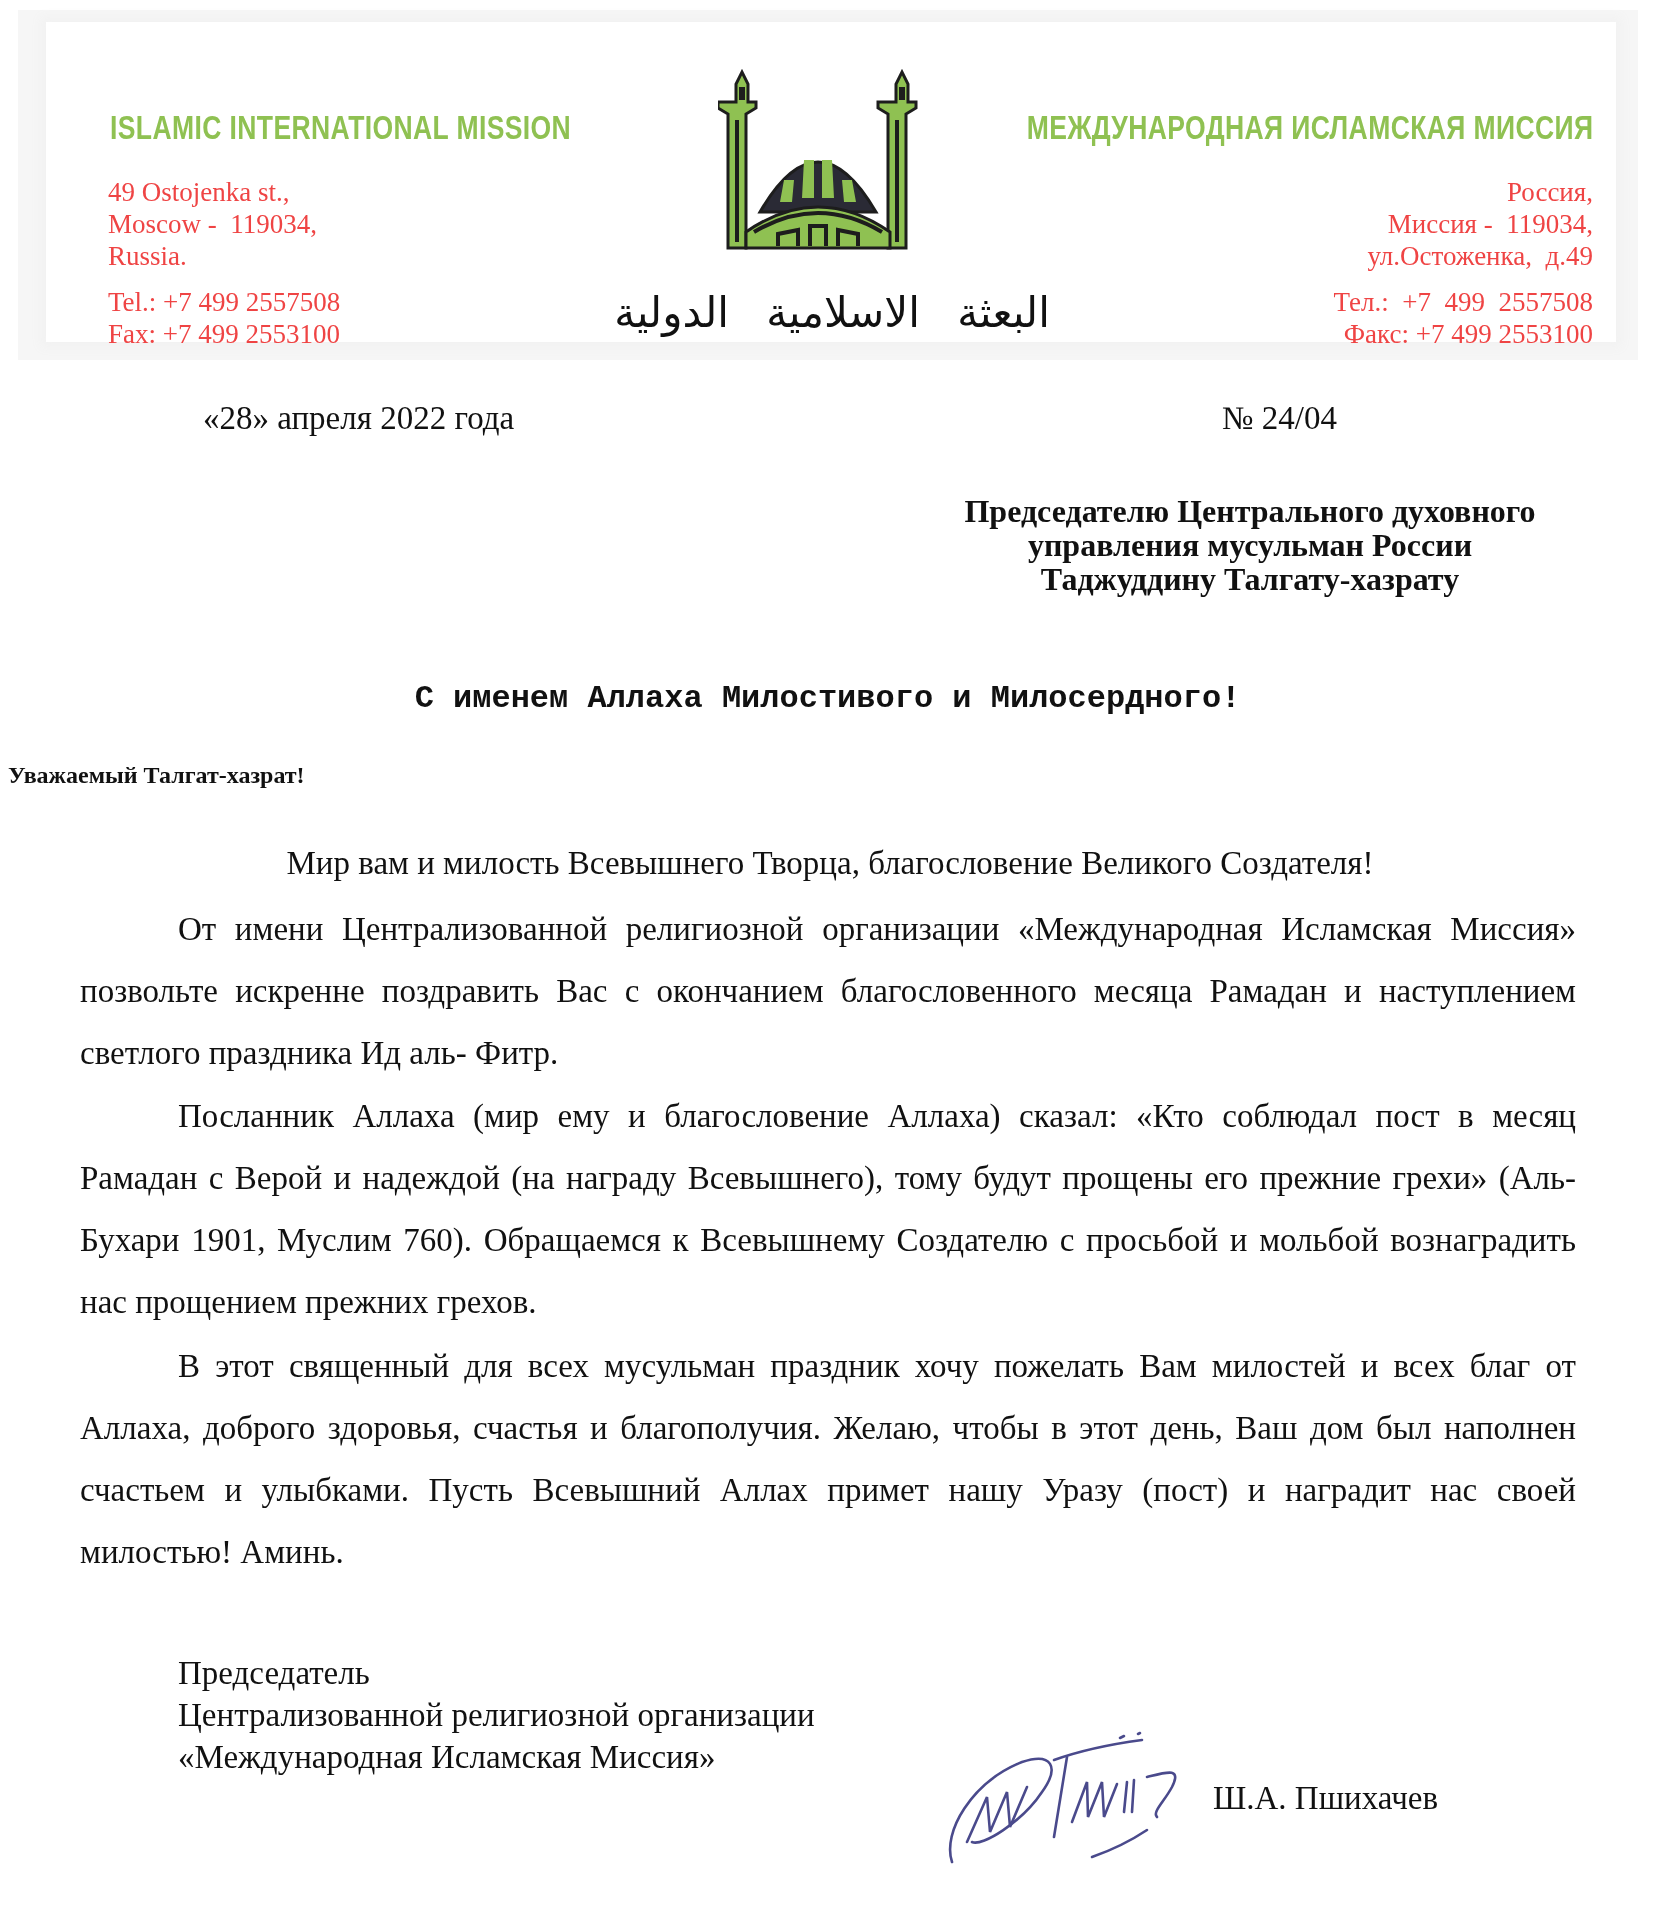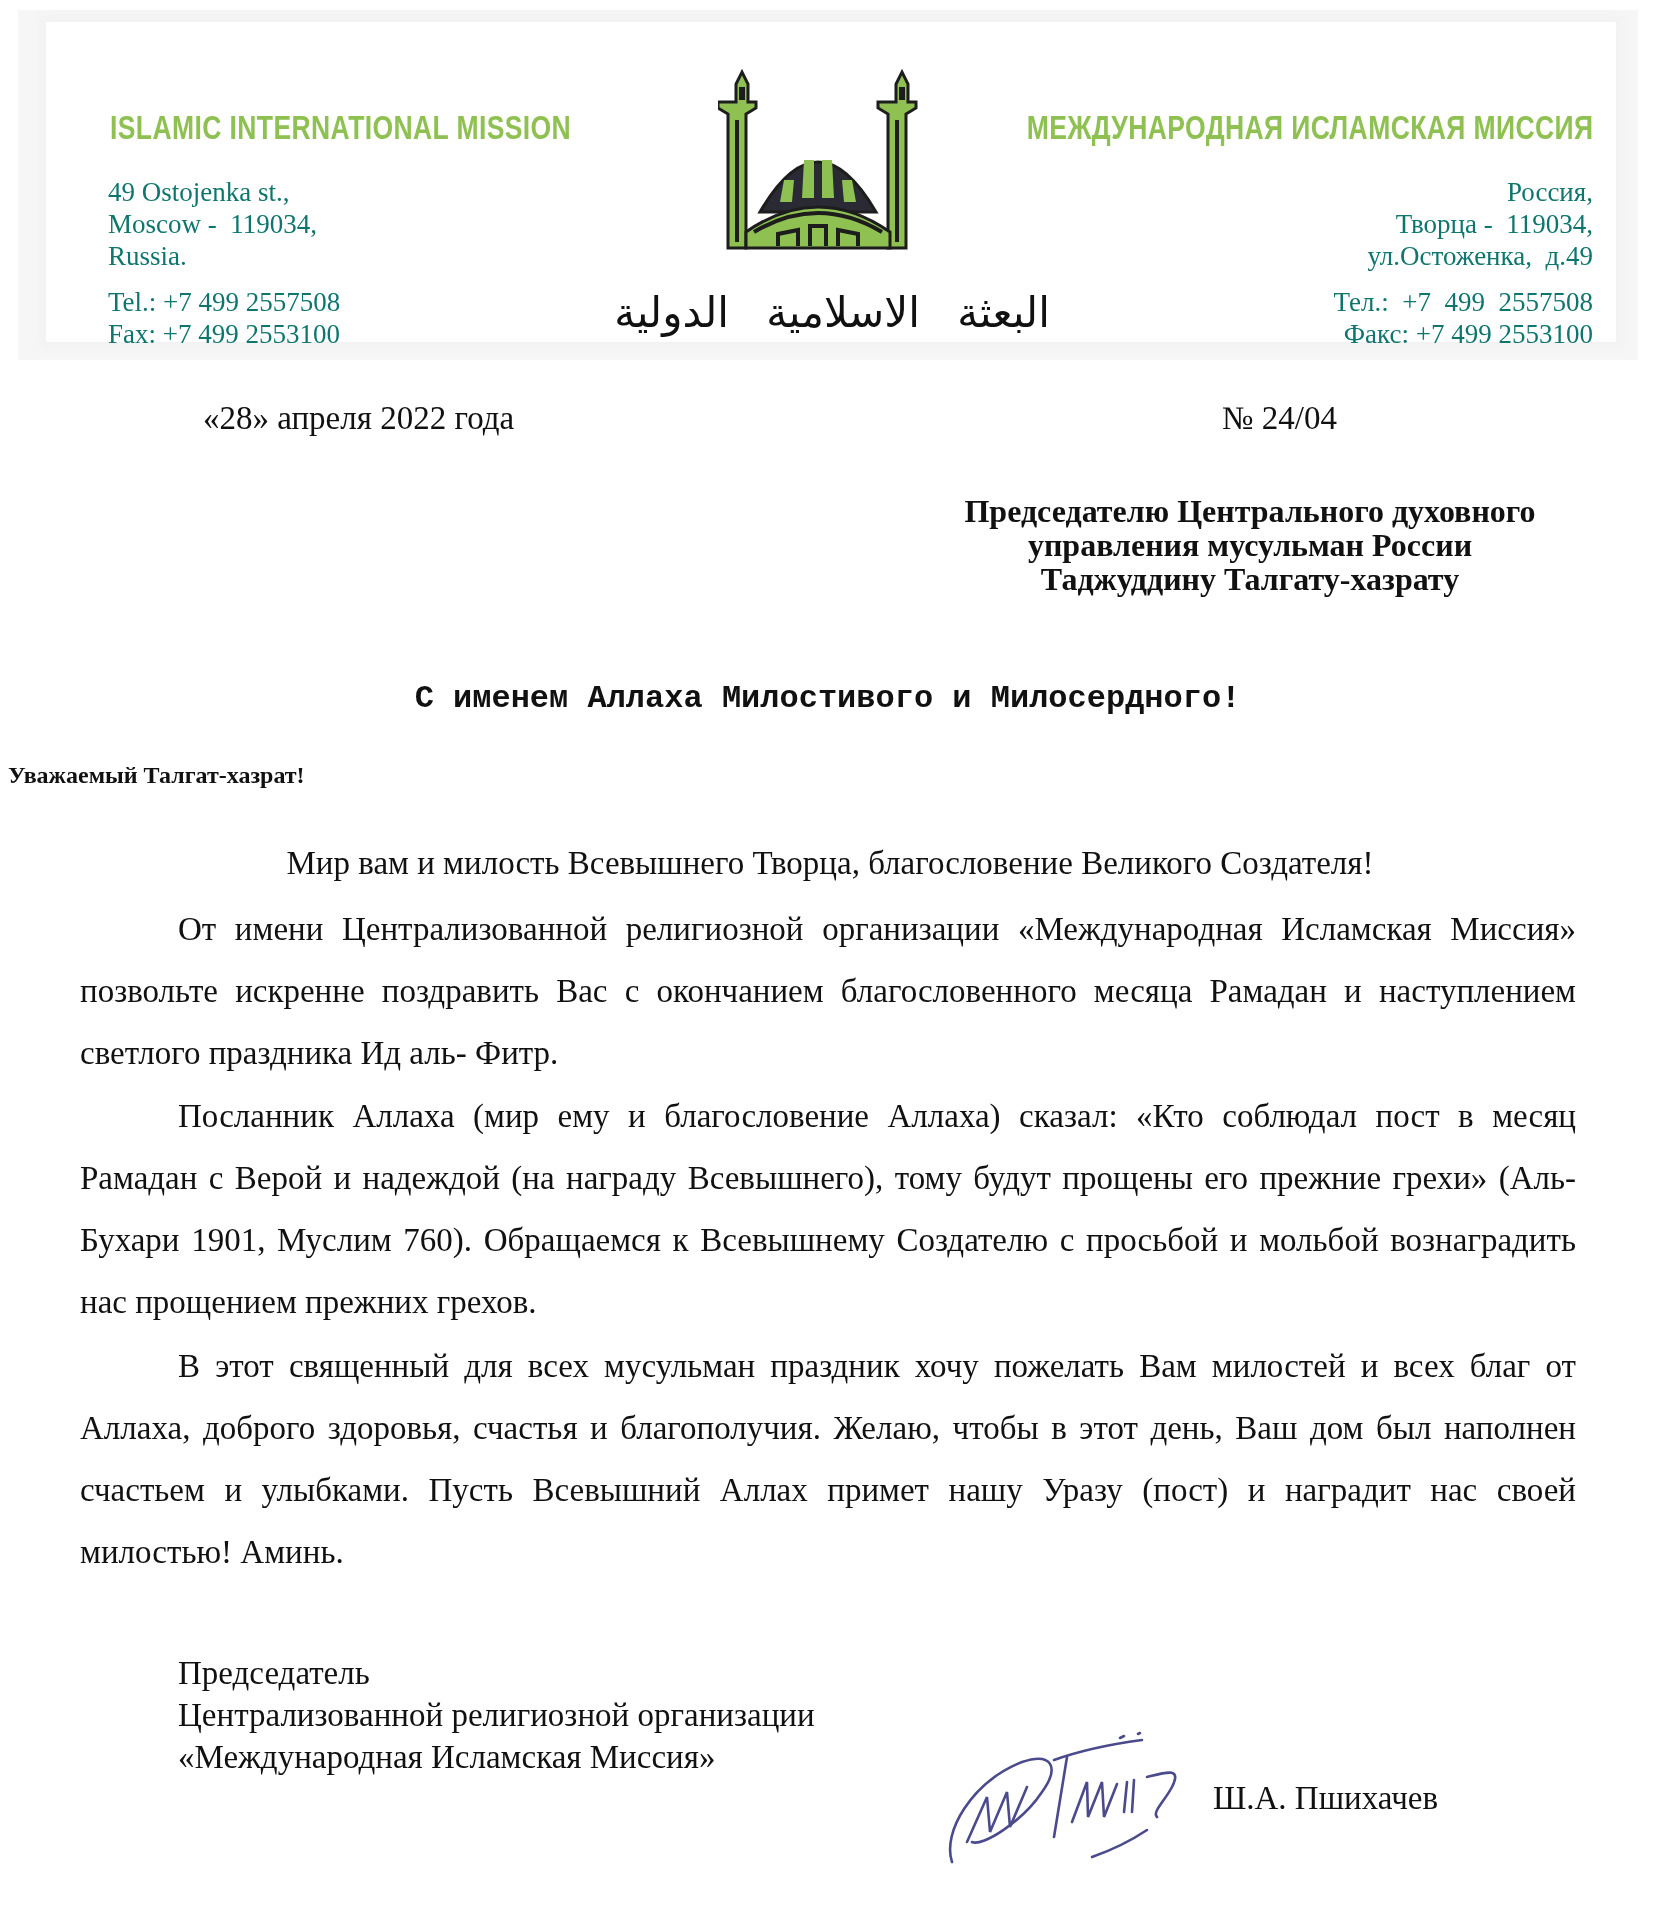--- a/index.html
+++ b/index.html
@@ -19,21 +19,21 @@
   }
   .org-en, .org-ru {
     position: absolute; top: 108px;
     font-family: "Liberation Sans", "DejaVu Sans", sans-serif;
     font-weight: bold; color: #8fc152; font-size: 34px;
     transform: scaleX(0.78); letter-spacing: 0.5px;
   }
   .org-en { left: 110px; transform-origin: left center; }
   .org-ru { right: 62px; transform-origin: right center; }
   .addr {
-    position: absolute; font-size: 27px; line-height: 32px; color: #0f766e;
+    position: absolute; font-size: 27px; line-height: 32px; color: #ef4444;
     font-family: "Liberation Serif", serif;
   }
   .addr-en { left: 108px; top: 176px; text-align: left; }
   .addr-ru { right: 62px; top: 176px; text-align: right; }
   .tel-en { left: 108px; top: 286px; text-align: left; }
   .tel-ru { right: 62px; top: 286px; text-align: right; margin-left: 32px; }
   .addr div { white-space: pre; }
   .logo {
     position: absolute; left: 718px; top: 62px; width: 200px; height: 200px;
   }
@@ -92,21 +92,21 @@
   <div>Moscow -  119034,</div>
   <div>Russia.</div>
 </div>
 <div class="addr tel-en">
   <div>Tel.: +7 499 2557508</div>
   <div>Fax: +7 499 2553100</div>
 </div>
 
 <div class="addr addr-ru">
   <div>Россия,</div>
-  <div>Творца -  119034,</div>
+  <div>Миссия -  119034,</div>
   <div>ул.Остоженка,  д.49</div>
 </div>
 <div class="addr tel-ru">
   <div>Тел.:  +7  499  2557508</div>
   <div>Факс: +7 499 2553100</div>
 </div>
 
 <svg class="logo" viewBox="0 0 200 200">
   <g stroke="#1d1d1d" stroke-width="3" fill="#8fc152">
 

